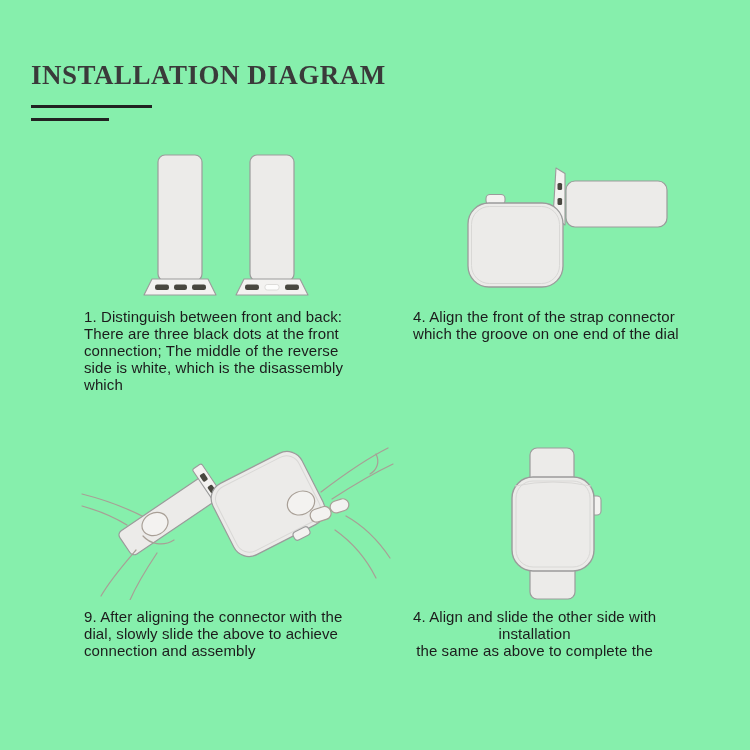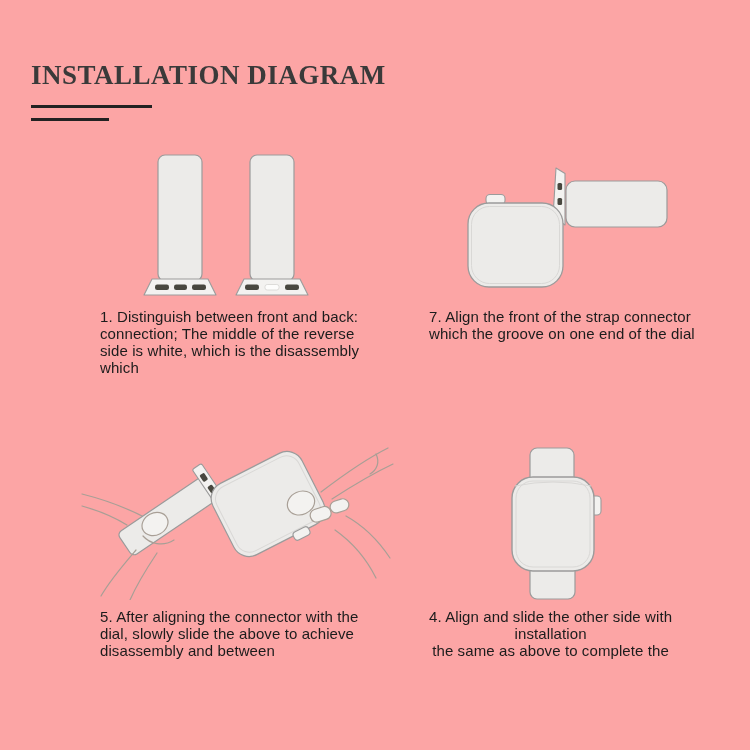--- a/index.html
+++ b/index.html
@@ -1,30 +1,30 @@
 <!DOCTYPE html>
 <html style="--title: #3a3a3a; --rule: #222222; --text: #1c1c1c; --ill-fill: #ecebe9; --ill-fill-light: #f3f2f0; --ill-stroke: #9b9b9b; --slot-dark: #48473f; --slot-white: #fdfdfc; --inner-stroke: #d9d8d6; --hand-stroke: #a89f96;"><head>
 <meta charset="utf-8">
 <style>
   html,body{margin:0;padding:0;background:#ffffff;}
-  .page{position:relative;width:750px;height:750px;background:#fca5a5;overflow:hidden;
+  .page{position:relative;width:750px;height:750px;background:#86efac;overflow:hidden;
         font-family:"Liberation Sans","DejaVu Sans",sans-serif;}
   .title{position:absolute;left:31px;top:60px;margin:0;
          font-family:"Liberation Serif","DejaVu Serif",serif;
          font-size:27px;font-weight:700;letter-spacing:0.5px;color:var(--title);}
   .rule{position:absolute;background:var(--rule);height:3px;}
   .rule-1{left:31px;top:105px;width:121px;}
   .rule-2{left:31px;top:118px;width:78px;}
   .ill{position:absolute;margin:0;padding:0;}
   .ill-1{left:140px;top:149px;width:195px;height:152px;}
   .ill-2{left:450px;top:160px;width:240px;height:135px;}
   .ill-3{left:80px;top:440px;width:315px;height:160px;}
   .ill-4{left:500px;top:445px;width:145px;height:155px;}
   .caption{position:absolute;color:var(--text);font-size:15px;line-height:17px;
-           letter-spacing:0.1px;white-space:nowrap;margin-left:16px;}
+           letter-spacing:0.1px;white-space:nowrap;}
   .cap-1{left:84px;top:308px;}
   .cap-2{left:413px;top:308px;}
   .cap-3{left:84px;top:608px;}
   .cap-4{left:413px;top:608px;text-align:center;}
   
   .fill-main{fill:var(--ill-fill);stroke:var(--ill-stroke);stroke-width:1.2;stroke-linejoin:round;}
   .fill-light{fill:var(--ill-fill-light);stroke:var(--ill-stroke);stroke-width:1.1;stroke-linejoin:round;}
   .slot-dark{fill:var(--slot-dark);stroke:none;}
   .slot-white{fill:var(--slot-white);stroke:var(--inner-stroke);stroke-width:0.9;}
   .inner{fill:none;stroke:var(--inner-stroke);stroke-width:1;}
@@ -113,32 +113,33 @@
       <rect class="fill-main" x="30" y="118" width="45" height="36" rx="7"></rect>
       <rect class="fill-light" x="88" y="51" width="13" height="19" rx="4"></rect>
       <rect class="fill-main" x="12" y="32" width="82" height="94" rx="21" style="stroke-width:1.4"></rect>
       <rect class="inner" x="16" y="36" width="74" height="86" rx="17"></rect>
       <path class="inner" d="M 15 41 Q 53 33 91 41"></path>
     </svg>
   </figure>
 
   <div class="caption cap-1">
       <div>1. Distinguish between front and back:</div>
+      <div>There are three black dots at the front</div>
       <div>connection; The middle of the reverse</div>
       <div>side is white, which is the disassembly</div>
       <div>which</div>
     </div>
   <div class="caption cap-2">
-      <div>7. Align the front of the strap connector</div>
+      <div>4. Align the front of the strap connector</div>
       <div>which the groove on one end of the dial</div>
     </div>
   <div class="caption cap-3">
-      <div>5. After aligning the connector with the</div>
+      <div>9. After aligning the connector with the</div>
       <div>dial, slowly slide the above to achieve</div>
-      <div>disassembly and between</div>
+      <div>connection and assembly</div>
     </div>
   <div class="caption cap-4">
       <div>4. Align and slide the other side with</div>
       <div>installation</div>
       <div>the same as above to complete the</div>
     </div>
 
 </div>
 
 </body></html>

